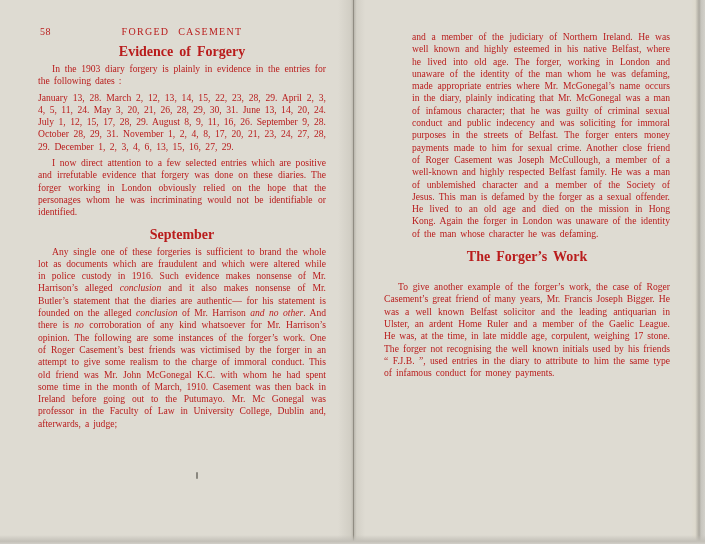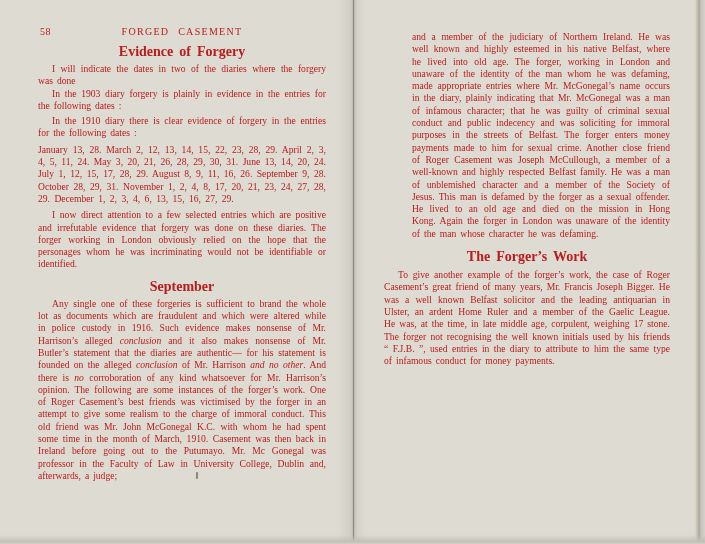--- a/index.html
+++ b/index.html
@@ -47,41 +47,39 @@
   .pgnum.left  { left: 2px; }
   .pgnum.right { right: 2px; }
   .section-heading {
     margin: 6px 0 5px 0; text-align: center;
     font-weight: bold; font-size: 14px; word-spacing: 2.5px; line-height: 13px;
   }
   .page p { margin: 0; text-indent: 14px; word-spacing: 1.6px; }
   .page p.flush { text-indent: 0; margin-left: 28px; }
   .page p.dates-block { text-indent: 0; margin: 4px 0; word-spacing: 2px; }
   .page p.spaced-top { margin-top: 3px; }
-  .page-right .section-heading { margin: 10px 0 6px 0; }
+  .page-right .section-heading { margin: 10px 0 18px 0; }
   .it { font-style: italic; }
   .artifact-mark {
     position: absolute; left: 196px; top: 472px; width: 2px; height: 7px;
     background: rgba(70,66,58,0.55); border-radius: 1px;
   }
 </style>
 </head>
 <body>
 
 <div class="spread">
 
   <div class="page page-left">
     <div class="running-head"><span class="pgnum left">58</span><span>FORGED CASEMENT</span></div>
 
     <div class="section-heading">Evidence of Forgery</div>
 
-    <p>I will indicate the dates in two of the diaries where the forgery was done</p>
     <p>In the 1903 diary forgery is plainly in evidence in the entries for the following dates :</p>
 
-    <p class="spaced-top">In the 1910 diary there is clear evidence of forgery in the entries for the following dates :</p>
     <p class="dates-block">January 13, 28. March 2, 12, 13, 14, 15, 22, 23, 28, 29. April 2, 3, 4, 5, 11, 24. May 3, 20, 21, 26, 28, 29, 30, 31. June 13, 14, 20, 24. July 1, 12, 15, 17, 28, 29. August 8, 9, 11, 16, 26. September 9, 28. October 28, 29, 31. November 1, 2, 4, 8, 17, 20, 21, 23, 24, 27, 28, 29. December 1, 2, 3, 4, 6, 13, 15, 16, 27, 29.</p>
 
     <p class="spaced-top">I now direct attention to a few selected entries which are positive and irrefutable evidence that forgery was done on these diaries. The forger working in London obviously relied on the hope that the personages whom he was incriminating would not be identifiable or identified.</p>
 
     <div class="section-heading" style="margin-top:9px;">September</div>
 
     <p><span>Any single one of these forgeries is sufficient to brand the whole lot as documents which are fraudulent and which were altered while in police custody in 1916. Such evidence makes nonsense of Mr. Harrison’s alleged </span><span class="it">conclusion</span><span> and it also makes nonsense of Mr. Butler’s statement that the diaries are authentic— for his statement is founded on the alleged </span><span class="it">conclusion</span><span> of Mr. Harrison </span><span class="it">and no other</span><span>. And there is </span><span class="it">no</span><span> corroboration of any kind whatsoever for Mr. Harrison’s opinion. The following are some instances of the forger’s work. One of Roger Casement’s best friends was victimised by the forger in an attempt to give some realism to the charge of immoral conduct. This old friend was Mr. John McGonegal K.C. with whom he had spent some time in the month of March, 1910. Casement was then back in Ireland before going out to the Putumayo. Mr. Mc Gonegal was professor in the Faculty of Law in University College, Dublin and, afterwards, a judge;</span></p>
   </div>
 
   <div class="page page-right">

